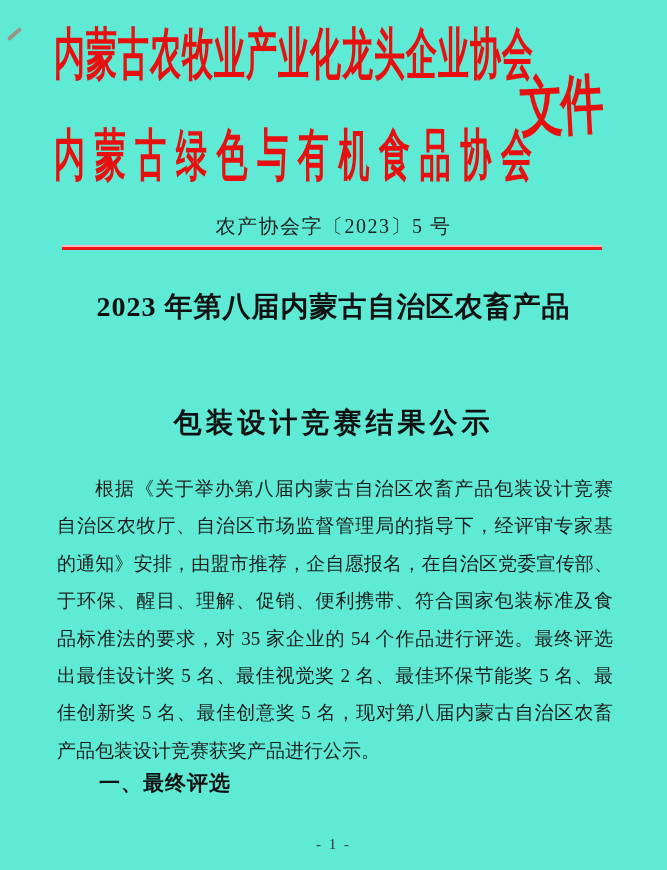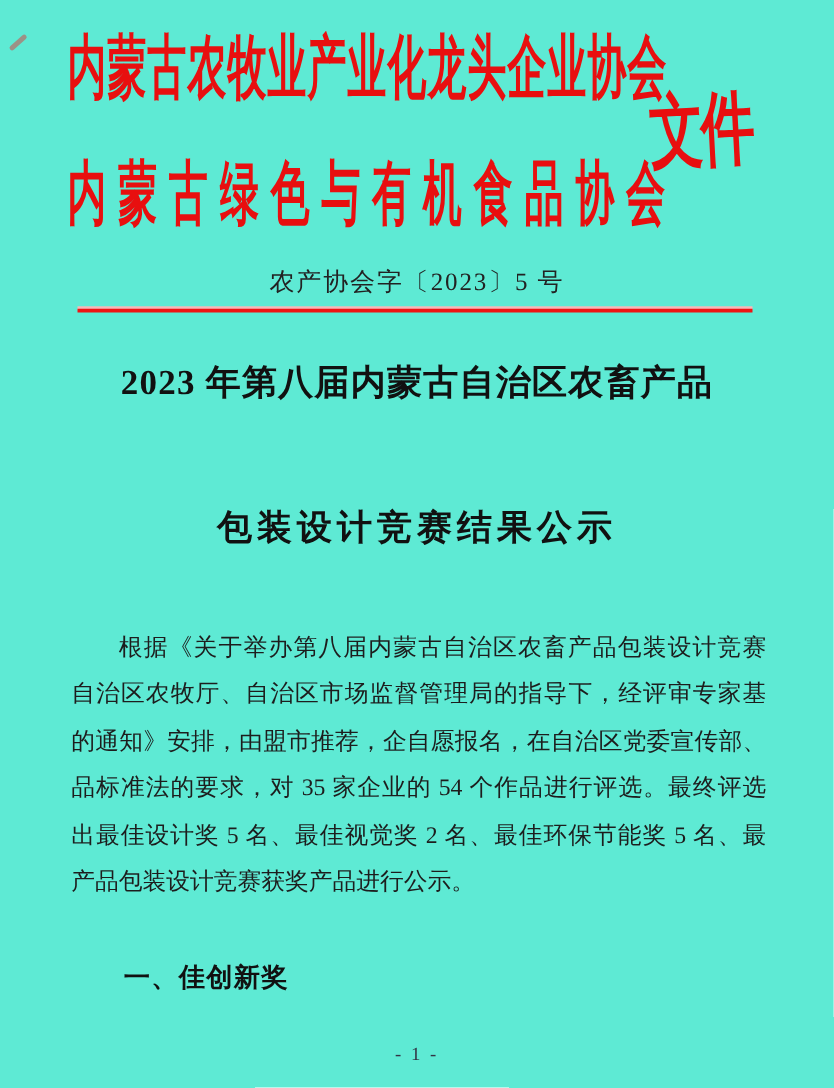--- a/index.html
+++ b/index.html
@@ -98,21 +98,21 @@
     color: #1d1d1d;
   }
   .body-line {
     font-size: 19px;
     line-height: 37.4px;
     height: 37.4px;
     text-align: justify;
     text-align-last: justify;
     overflow: hidden;
   }
-  .body-line.indent { text-indent: 2em; margin-top: 30px; }
+  .body-line.indent { text-indent: 2em; }
   .body-line.last { text-align-last: left; }
   .section-heading {
     position: absolute;
     left: 57px;
     top: 766px;
     font-size: 21px;
     line-height: 34px;
     font-weight: bold;
     color: #111111;
     padding-left: 42px;
@@ -149,22 +149,24 @@
   <div class="red-rule"></div>
 
   <div class="doc-title line1">2023 年第八届内蒙古自治区农畜产品</div>
 
   <div class="doc-title line2">包装设计竞赛结果公示</div>
 
   <div class="body-text">
     <div class="body-line indent">根据《关于举办第八届内蒙古自治区农畜产品包装设计竞赛</div>
     <div class="body-line">自治区农牧厅、自治区市场监督管理局的指导下，经评审专家基</div>
     <div class="body-line">的通知》安排，由盟市推荐，企自愿报名，在自治区党委宣传部、</div>
+    <div class="body-line">于环保、醒目、理解、促销、便利携带、符合国家包装标准及食</div>
     <div class="body-line">品标准法的要求，对 35 家企业的 54 个作品进行评选。最终评选</div>
     <div class="body-line">出最佳设计奖 5 名、最佳视觉奖 2 名、最佳环保节能奖 5 名、最</div>
+    <div class="body-line">佳创新奖 5 名、最佳创意奖 5 名，现对第八届内蒙古自治区农畜</div>
     <div class="body-line last">产品包装设计竞赛获奖产品进行公示。</div>
   </div>
 
-  <div class="section-heading">一、佳创新奖</div>
+  <div class="section-heading">一、最终评选</div>
 
   <div class="page-footer">- 1 -</div>
 
 </div>
 
 </body></html>

